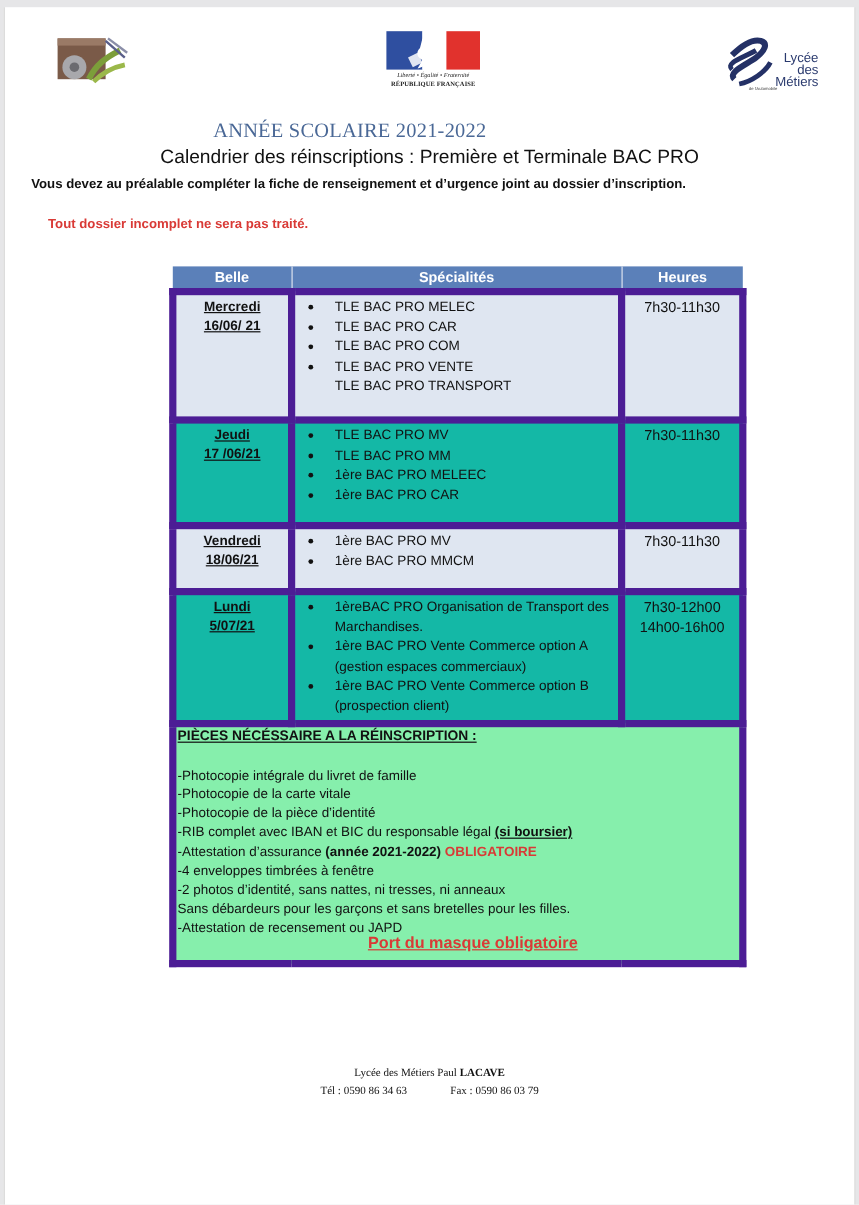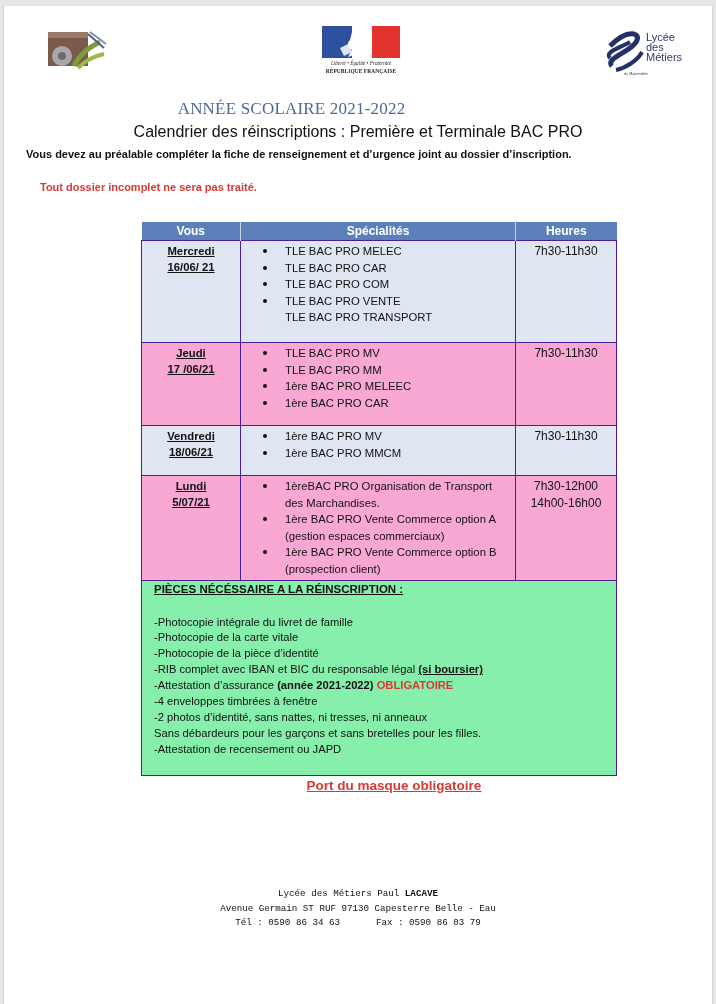--- a/index.html
+++ b/index.html
@@ -22,21 +22,21 @@
   .logo-right { left: 600px; top: 22px; width: 95px; height: 52px; }
   .flag { position: absolute; left: 2px; top: 0; width: 78px; height: 32px; display: flex; }
   .flag .blue { width: 30px; background: #2f4fa0; }
   .flag .white { width: 20px; background: #fff; }
   .flag .red { width: 28px; background: #e1322d; }
   .marianne { position: absolute; left: 18px; top: 4px; width: 28px; height: 28px; }
   .devise { position: absolute; left: 0; top: 34px; width: 82px; text-align: center;
     font-family: "Liberation Serif", serif; font-style: italic; font-size: 5.2px; color: #222; white-space: nowrap; }
   .rf { position: absolute; left: 0; top: 42px; width: 82px; text-align: center;
     font-family: "Liberation Serif", serif; font-weight: bold; font-size: 5.4px; color: #222; white-space: nowrap; letter-spacing: 0.1px; }
-  .lm-text { position: absolute; left: 42px; top: 4px; font-size: 11px; line-height: 10px; color: #2a3a6e; }
+  .lm-text { position: absolute; left: 42px; top: 16px; font-size: 11px; line-height: 10px; color: #2a3a6e; text-align: right; }
   .lm-sub { position: absolute; left: 20px; top: 44px; font-size: 3.5px; color: #444; }
 
   .title-year {
     position: absolute; left: 0; width: 575px; top: 93px; text-align: center;
     font-family: "Liberation Serif", serif; font-size: 17px; color: #4a6896; letter-spacing: 0.2px;
   }
   .subtitle {
     position: absolute; left: 0; width: 708px; top: 117px; text-align: center;
     font-size: 16px; font-weight: normal; color: #111;
   }
@@ -53,24 +53,24 @@
     position: absolute; left: 137px; top: 216px; width: 475px;
     border-collapse: collapse; table-layout: fixed;
     font-size: 11.3px; color: #111;
   }
   table.sched th {
     background: #5b80b9; color: #fff; font-weight: bold; font-size: 12px;
     height: 18px; padding: 0; text-align: center;
     border-right: 1px solid #c9d3e6;
   }
   table.sched td {
-    border: 1px solid #4c1d95; vertical-align: top; padding: 2px 12px;
+    border: 6px solid #4c1d95; vertical-align: top; padding: 2px 1px;
   }
   tr.shade td { background: #dfe6f1; }
-  tr.plain td { background: #f9a8d4; }
+  tr.plain td { background: #14b8a6; }
   .c-date { width: 99px; text-align: center; font-weight: bold; line-height: 16px; }
   .c-date span { text-decoration: underline; display: block; }
   .c-spec { width: 265px; }
   .c-hour { width: 92px; text-align: center; line-height: 17px; font-size: 12px; }
   ul.specs { margin: 0; padding: 0; list-style: none; }
   ul.specs li { position: relative; padding-left: 32px; line-height: 16.6px; }
   ul.specs li .dot {
     position: absolute; left: 10px; top: 6px; width: 4px; height: 4px; border-radius: 50%; background: #111;
   }
   .row1 td { height: 97px; }
@@ -86,21 +86,21 @@
 
   .notice1, .notice2 {
     position: absolute; left: 0; width: 708px; text-align: center;
     color: #d93a36; font-weight: bold; text-decoration: underline; font-size: 13.5px;
   }
   .notice1 { top: 772px; padding-left: 36px; }
   .notice2 { top: 808px; }
 
   .footer {
     position: absolute; left: 0; width: 708px; top: 881px; text-align: center;
-    font-family: Liberation Mono, monospace; font-size: 9.2px; color: #111; line-height: 14.5px;
+    font-family: Liberation Serif, serif; font-size: 9.2px; color: #111; line-height: 14.5px;
   }
   .footer a { color: #111; text-decoration: underline; }
 </style>
 </head>
 <body>
 
 <div class="page">
 
   <div class="logo logo-left">
     <svg width="66" height="44" viewBox="0 0 66 44">
@@ -149,21 +149,21 @@
   <div class="warning">Tout dossier incomplet ne sera pas traité.</div>
 
   <table class="sched">
     <colgroup>
         <col style="width:99px">
         <col style="width:275px">
         <col style="width:101px">
       </colgroup>
     <thead>
       <tr>
-        <th>Vous</th>
+        <th>Belle</th>
         <th>Spécialités</th>
         <th style="border-right:none">Heures</th>
       </tr>
     </thead>
     <tbody>
       <tr class="shade row1">
         <td class="c-date">
           <span>Mercredi</span>
           <span>16/06/ 21</span>
         </td>
@@ -249,16 +249,15 @@
           </div>
         </td>
       </tr>
     </tbody>
   </table>
 
   <div class="notice1">Port du masque obligatoire</div>
 
   <div class="footer">
     <div><span>Lycée des Métiers Paul </span><b>LACAVE</b></div>
-    <div>Avenue Germain ST RUF  97130 Capesterre Belle - Eau</div>
     <div><span>Tél : 0590 86 34 63</span><span style="display:inline-block;width:36px"></span><span>Fax : 0590 86 03 79</span></div>
   </div>
 </div>
 
 </body></html>

